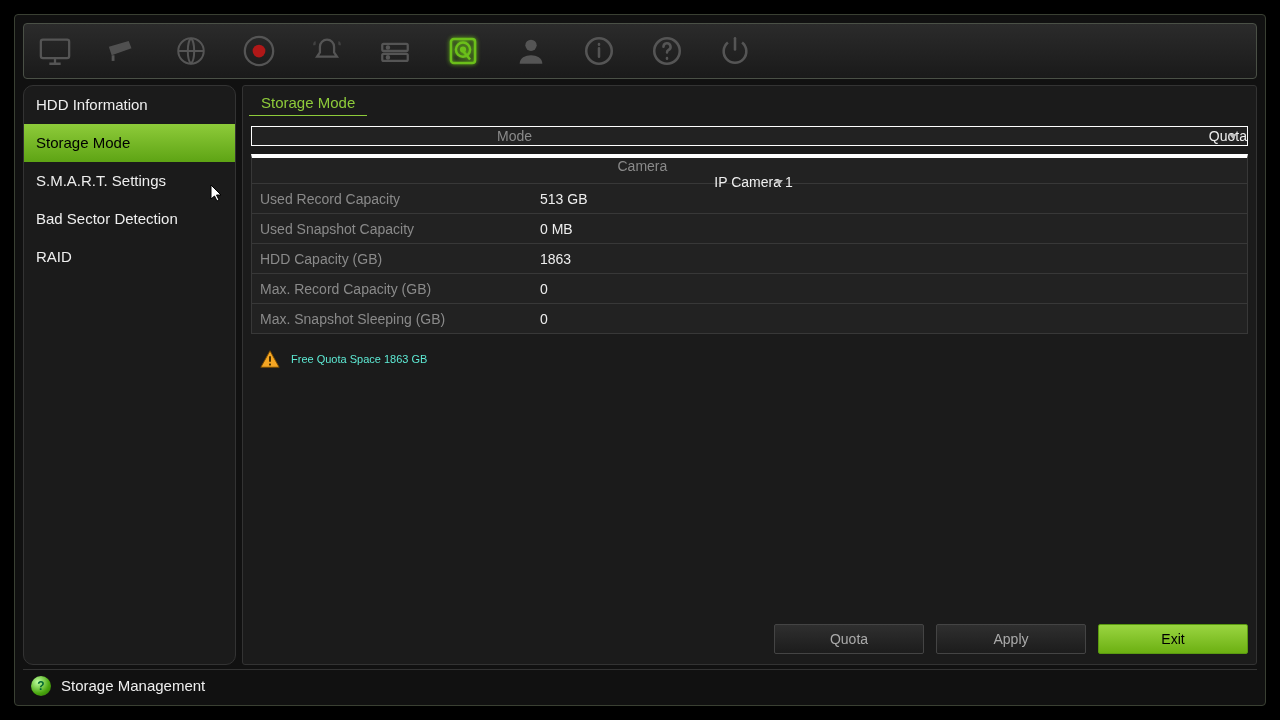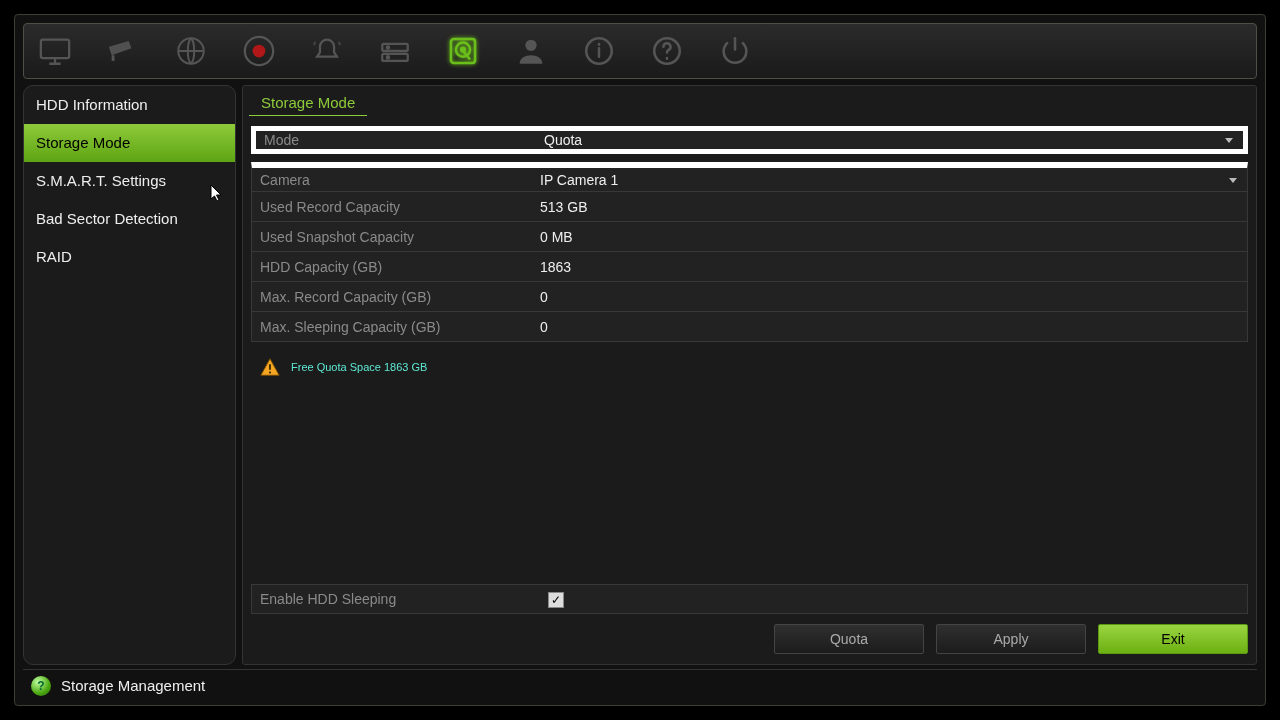--- a/index.html
+++ b/index.html
@@ -15,21 +15,21 @@
   .sidebar { position:absolute; left:8px; top:70px; width:213px; bottom:40px; background:#1b1b1b; border:1px solid #333; border-radius:10px; }
   .side-item { height:38px; line-height:38px; padding-left:12px; font-size:15px; color:#eee; cursor:pointer; }
   .side-item.active { background:linear-gradient(#8ecb3a,#5ea414); color:#000; font-weight:500; }
   .cursor { position:absolute; left:186px; top:60px; pointer-events:none; }
   
   .main { position:absolute; left:227px; top:70px; right:8px; bottom:40px; background:#1b1b1b; border:1px solid #333; border-radius:3px; }
   .main-title { color:#8ecb3a; font-size:15px; padding:6px 12px 4px; border-bottom:1px solid #8ecb3a; display:inline-block; margin:2px 0 0 6px; }
   .grid { margin:10px 8px 0 8px; }
   .row { display:flex; align-items:center; height:30px; background:#222; border:1px solid #383838; border-top:none; }
   .row:first-child { border-top:1px solid #383838; }
-  .row.spaced { margin-bottom:8px; border:5px solid #ffffff; height:28px; }
+  .row.spaced { margin-bottom:8px; border:1px solid #ffffff; height:20px;text-align:right; }
   .label { width:280px; padding-left:8px; color:#8a8a8a; font-size:14px; }
   .value { flex:1; padding-left:8px; color:#eee; font-size:14px; position:relative; }
   .value.sel::after { content:""; position:absolute; right:10px; top:50%; margin-top:-2px; border-left:4px solid transparent; border-right:4px solid transparent; border-top:5px solid #bbb; }
   
   .warn { display:flex; align-items:center; gap:10px; margin:14px 0 0 16px; font-size:11px; color:#5eead4; }
   .warn svg { width:22px; height:22px; }
   
   .enable-row { position:absolute; left:8px; right:8px; bottom:50px; height:30px; display:flex; align-items:center; background:#222; border:1px solid #383838; }
   .chk { width:16px; height:16px; background:#ddd; border:1px solid #888; display:inline-flex; align-items:center; justify-content:center; font-size:12px; color:#000; margin-left:8px; }
   .buttons { position:absolute; right:8px; bottom:10px; display:flex; gap:12px; }
@@ -131,61 +131,55 @@
   </div>
 
   <div class="main">
     <span class="main-title">Storage Mode</span>
 
     <div class="grid">
       <div class="row spaced">
         <div class="label">Mode</div>
         <div class="value sel">Quota</div>
       </div>
-      <div class="row" style="border-top:6px solid #ffffff;">
+      <div class="row" style="border-top:4px solid #ffffff;flex-direction:column;">
         <div class="label">Camera</div>
         <div class="value sel">IP Camera 1</div>
       </div>
       <div class="row">
         <div class="label">Used Record Capacity</div>
         <div class="value">513 GB</div>
       </div>
       <div class="row">
         <div class="label">Used Snapshot Capacity</div>
         <div class="value">0 MB</div>
       </div>
       <div class="row">
         <div class="label">HDD Capacity (GB)</div>
         <div class="value">1863</div>
       </div>
       <div class="row">
         <div class="label">Max. Record Capacity (GB)</div>
         <div class="value">0</div>
       </div>
       <div class="row">
-        <div class="label">Max. Sleeping Capacity (GB)</div>
+        <div class="label">Max. Snapshot Sleeping (GB)</div>
         <div class="value">0</div>
       </div>
     </div>
 
     <div class="warn">
       <svg viewBox="0 0 24 24">
           <path d="M12 3l10 18H2z" fill="#f5a623" stroke="#7a4a00" stroke-width="1"></path>
           <rect x="11" y="9" width="2" height="6" fill="#3a2600"></rect>
           <rect x="11" y="17" width="2" height="2" fill="#3a2600"></rect>
         </svg>
       <span>Free Quota Space 1863 GB</span>
     </div>
 
-    <div class="enable-row">
-      <div class="label">Enable HDD Sleeping</div>
-      <div class="value">
-        <span class="chk">✓</span>
-      </div>
-    </div>
 
     <div class="buttons">
       <div class="btn">Quota</div>
       <div class="btn">Apply</div>
       <div class="btn primary">Exit</div>
     </div>
   </div>
 
   <div class="footer">
     <span class="hcircle">?</span>

